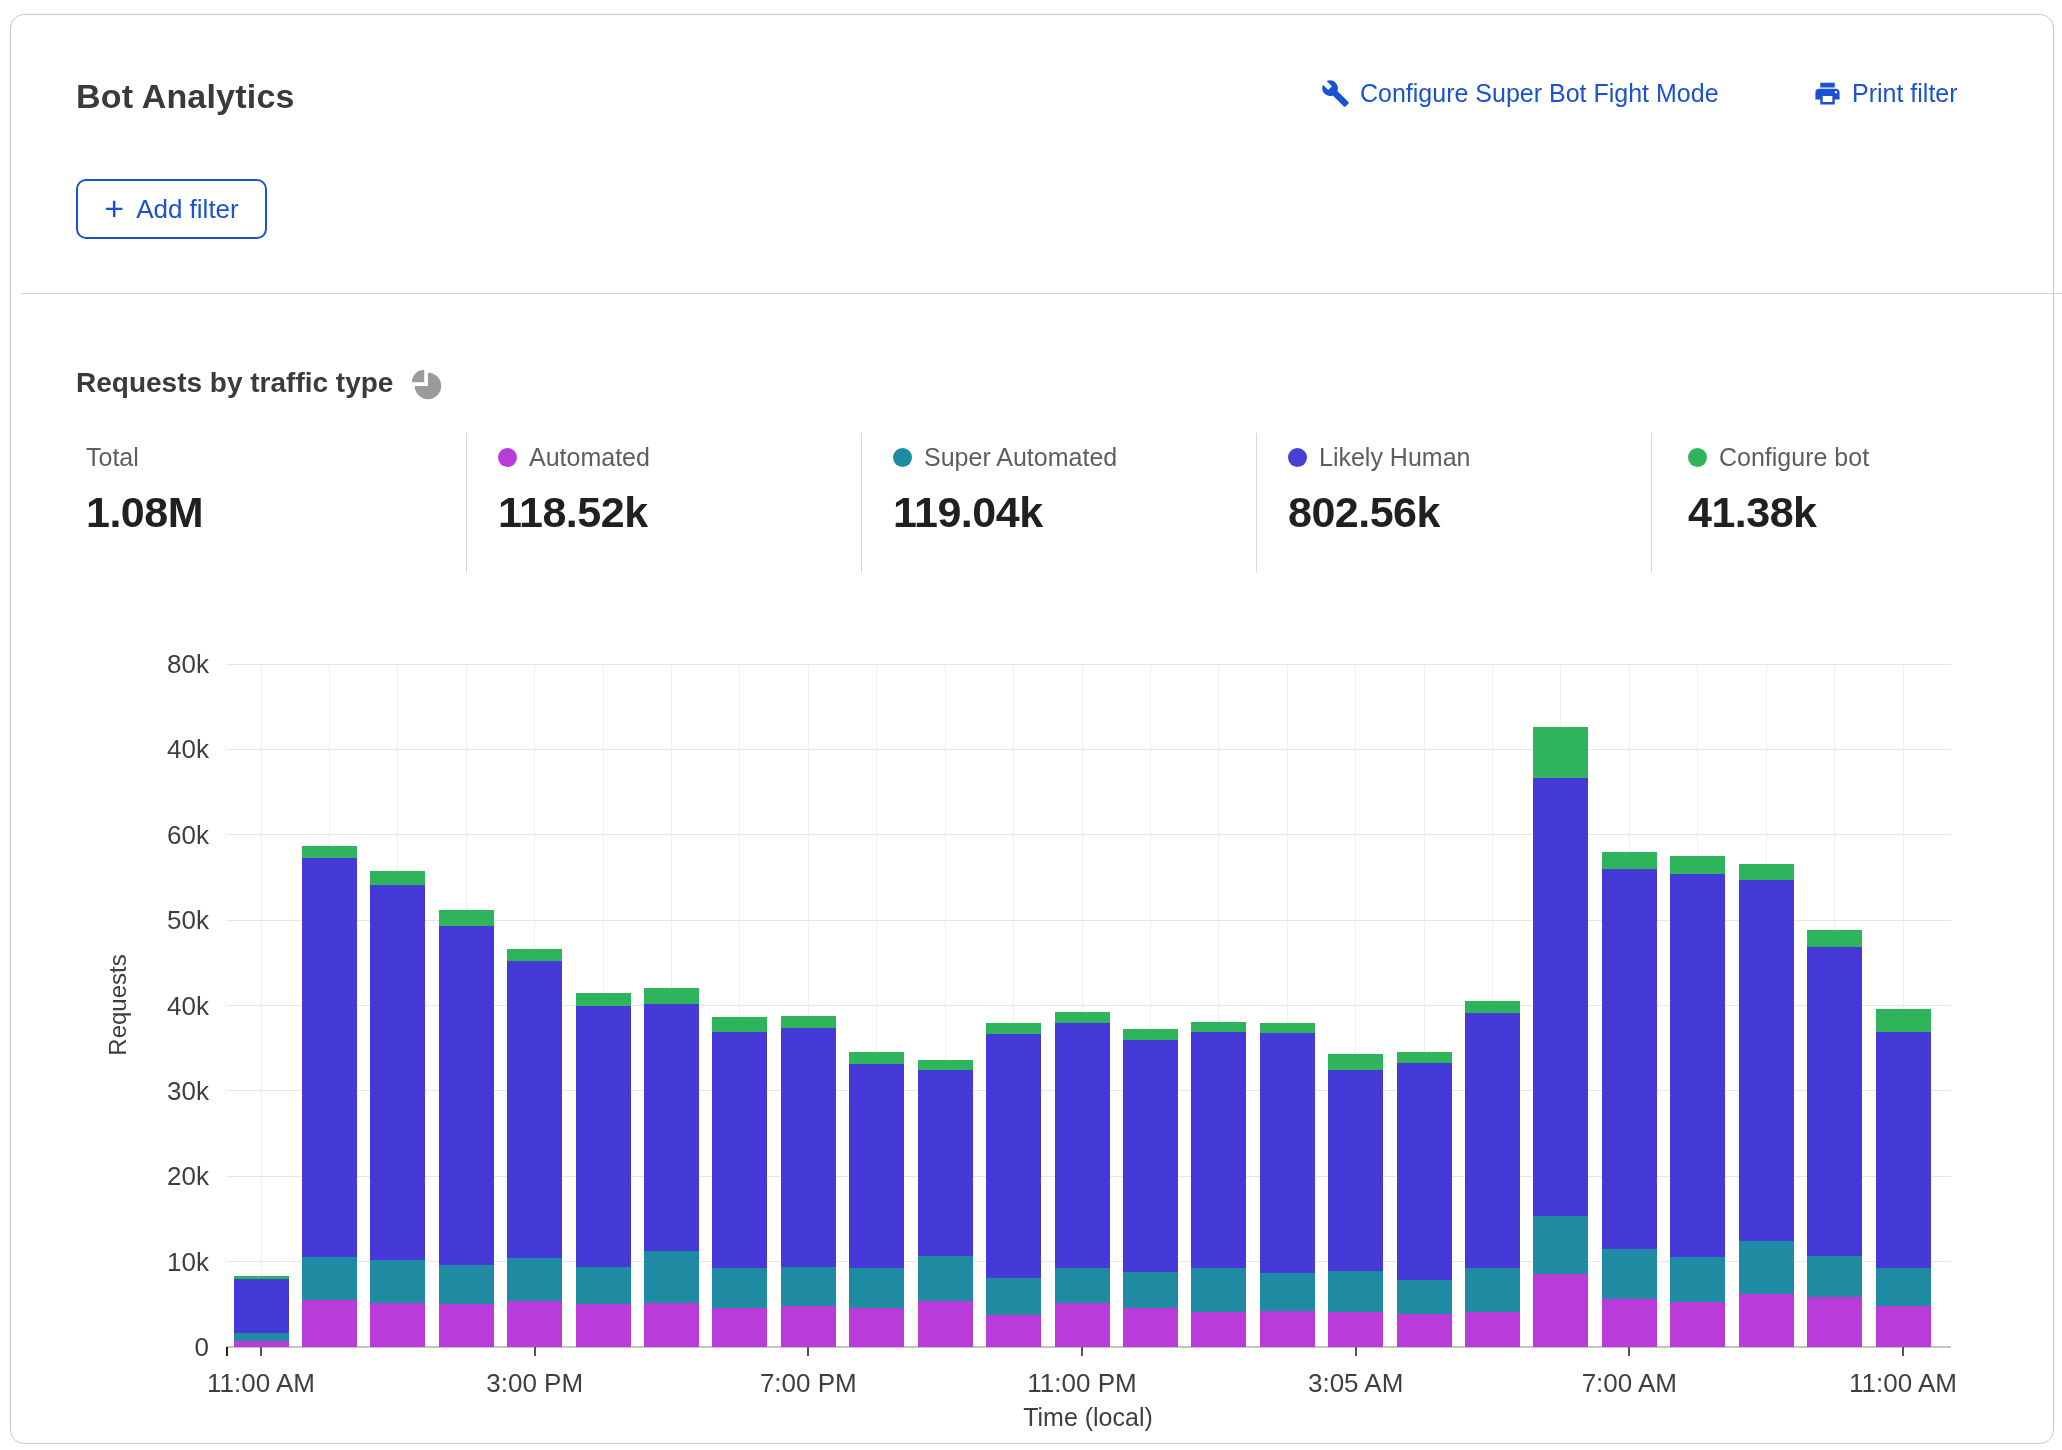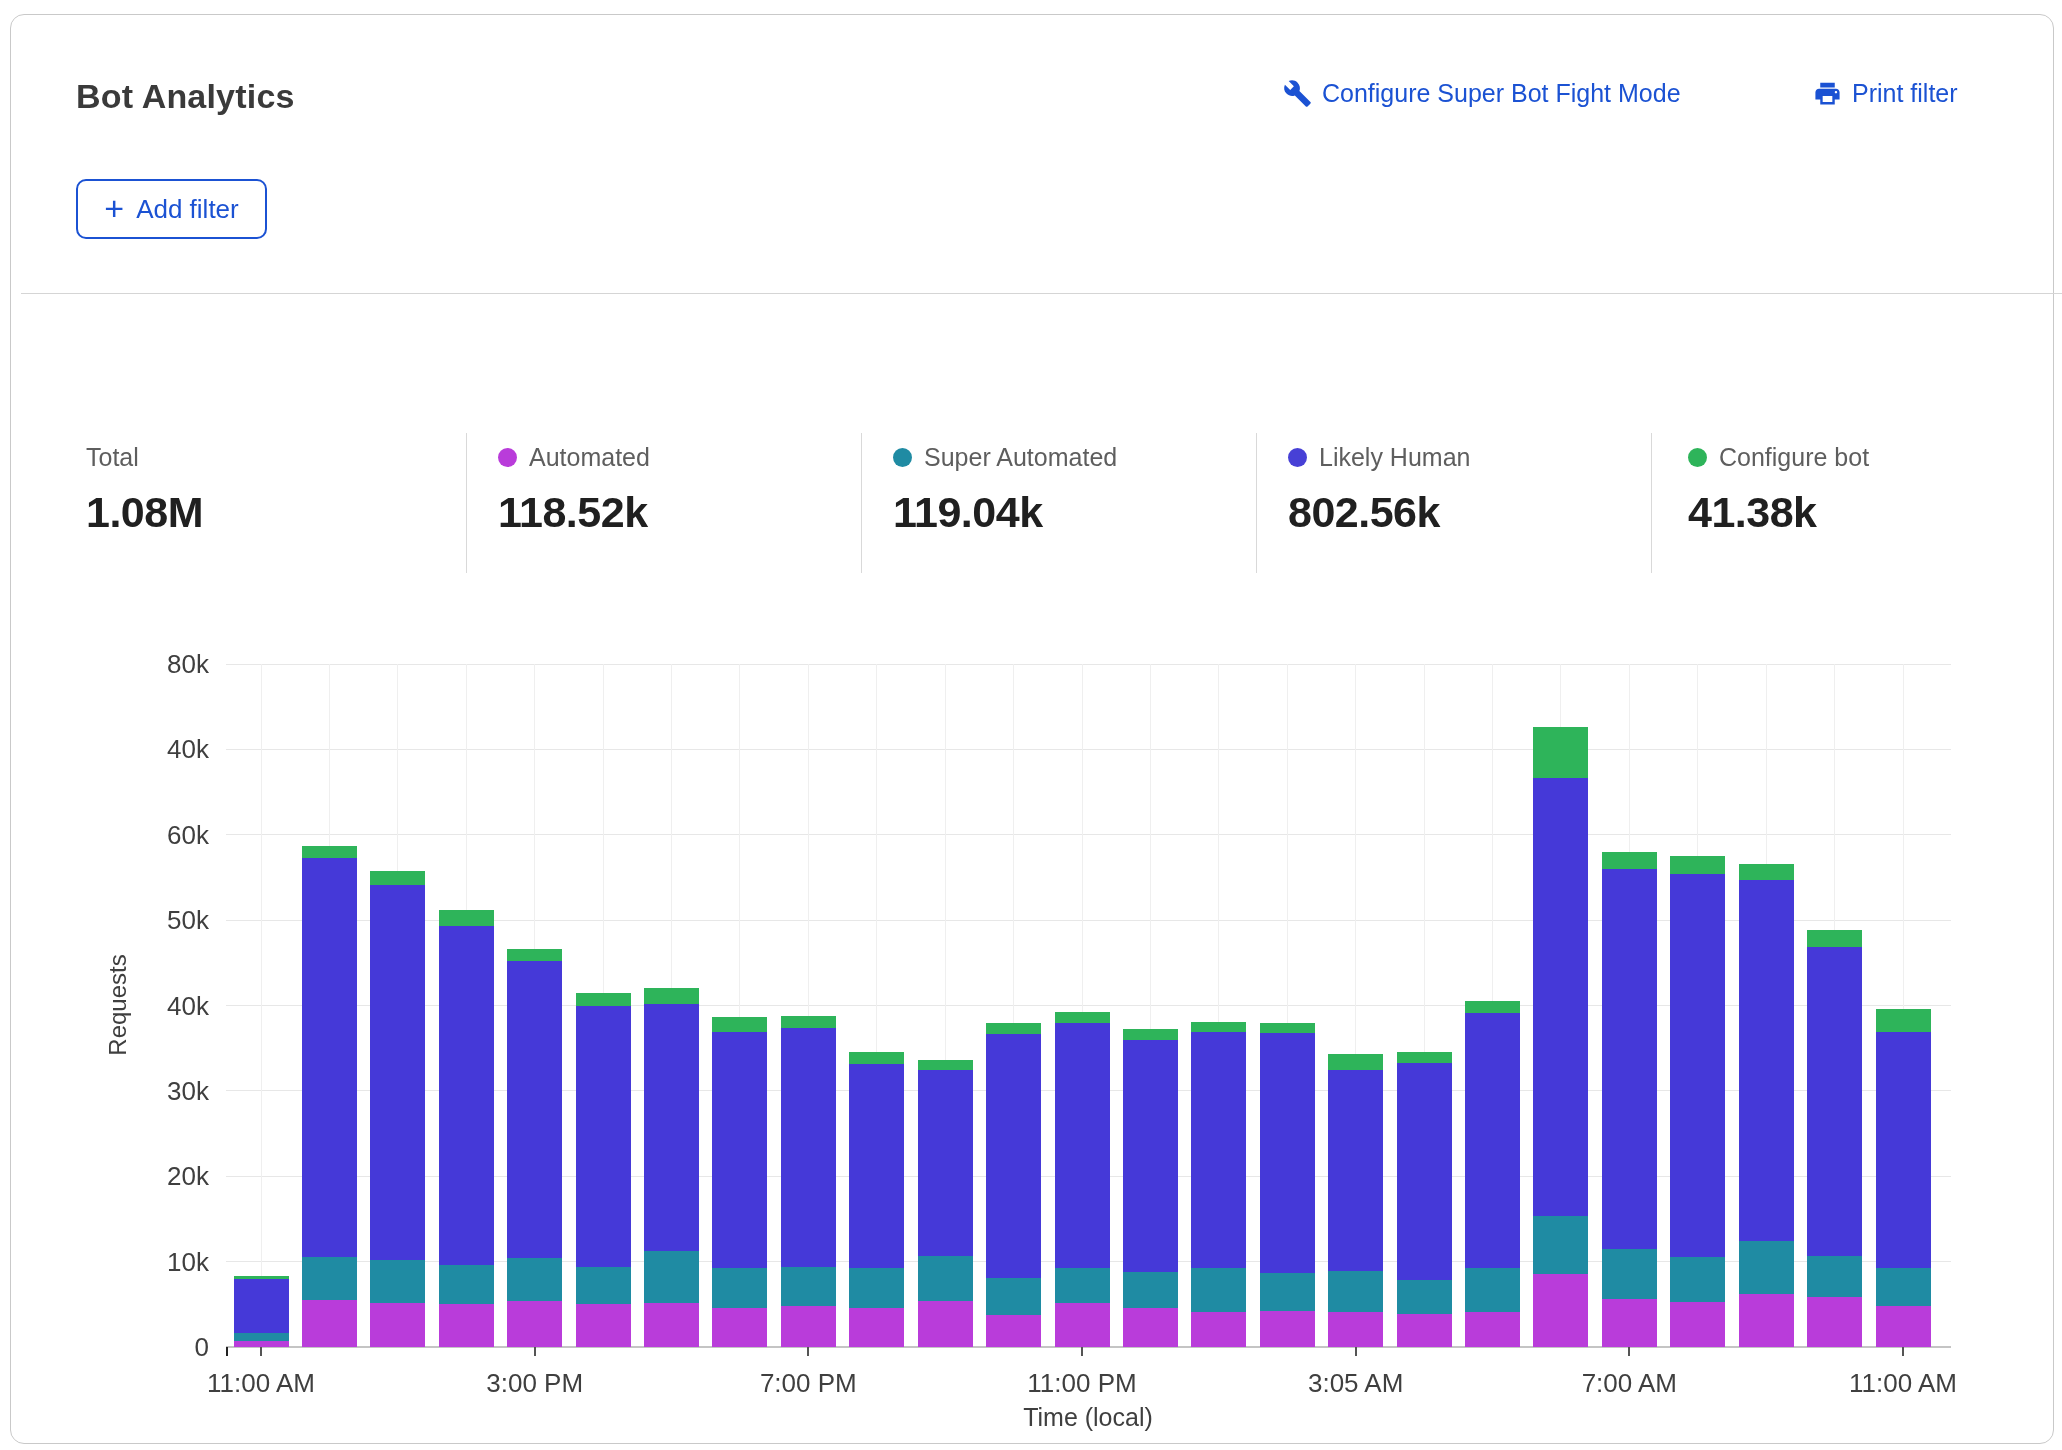--- a/index.html
+++ b/index.html
@@ -1,21 +1,21 @@
 <!DOCTYPE html>
 <html><head>
 <meta charset="utf-8">
 <style>
   html,body{margin:0;padding:0;background:#fff;}
   body{width:2062px;height:1450px;position:relative;font-family:"Liberation Sans",sans-serif;-webkit-font-smoothing:antialiased;overflow:hidden;}
   .card{position:absolute;left:10px;top:14px;width:2042px;height:1428px;background:#fff;border:1px solid #c9c9c9;border-radius:14px;}
   .page-title{position:absolute;left:65px;top:62px;font-size:34px;font-weight:700;color:#3a3a3a;letter-spacing:.2px;}
   .hdr-link{position:absolute;top:64px;display:flex;align-items:center;gap:10px;color:#1b52d3;font-size:25px;cursor:pointer;text-decoration:none;}
   .hdr-link svg{flex:0 0 auto;}
-  .link-configure{left:1272px;text-align:center;}
+  .link-configure{left:1310px;text-align:center;}
   .link-print{left:1802px;}
   .add-filter{position:absolute;left:65px;top:164px;width:191px;height:60px;border:2px solid #1b52d3;border-radius:10px;background:#fff;display:flex;align-items:center;justify-content:center;gap:12px;color:#1b52d3;font-size:26px;cursor:pointer;}
   .add-filter .plus{font-size:34px;font-weight:500;line-height:1;margin-top:-3px;}
   .range-select{position:absolute;left:1680px;top:159px;width:305px;height:67px;border:1px solid #989898;border-radius:10px;background:#fff;display:flex;align-items:center;color:#2e2e2e;font-size:27px;padding:0 24px;box-sizing:border-box;cursor:pointer;}
   .range-select .caret{margin-left:auto;width:0;height:0;border-left:10px solid transparent;border-right:10px solid transparent;border-top:12px solid #4d4d4d;}
   .hdr-divider{position:absolute;left:10px;top:278px;width:2042px;height:1px;background:#d5d5d5;}
   .section-title{position:absolute;left:65px;top:348px;font-size:28px;font-weight:700;color:#3b3b3b;display:flex;align-items:center;gap:16px;}
   .stats-row{position:absolute;left:0;top:0;width:2062px;height:0;}
   .stat-block{position:absolute;top:428px;}
   .stat-label{display:flex;align-items:center;gap:12px;font-size:25px;color:#5e5e5e;}
@@ -61,20 +61,29 @@
   </a>
 
   <button class="add-filter">
     <span class="plus">+</span>
     <span>Add filter</span>
   </button>
 
 
   <div class="hdr-divider"></div>
 
+  <div class="section-title">
+    <span>Requests by traffic type</span>
+    <span style="display:flex;margin-top:4px;">
+      <svg width="36" height="36" viewBox="0 0 38 38">
+        <path fill="#9b9b9b" d="M20 20 L20 6 A14 14 0 1 1 6 20 Z"></path>
+        <path fill="#9b9b9b" d="M16 16 L16 3 A13 13 0 0 0 3 16 Z"></path>
+      </svg>
+    </span>
+  </div>
 
   <div class="stats-row">
       <div class="stat-block" style="left: 75px;">
         <div class="stat-label">
           <span>Total</span>
         </div>
         <div class="stat-value">1.08M</div>
       </div>
       <div class="stat-block" style="left: 487px;">
         <div class="stat-label">

